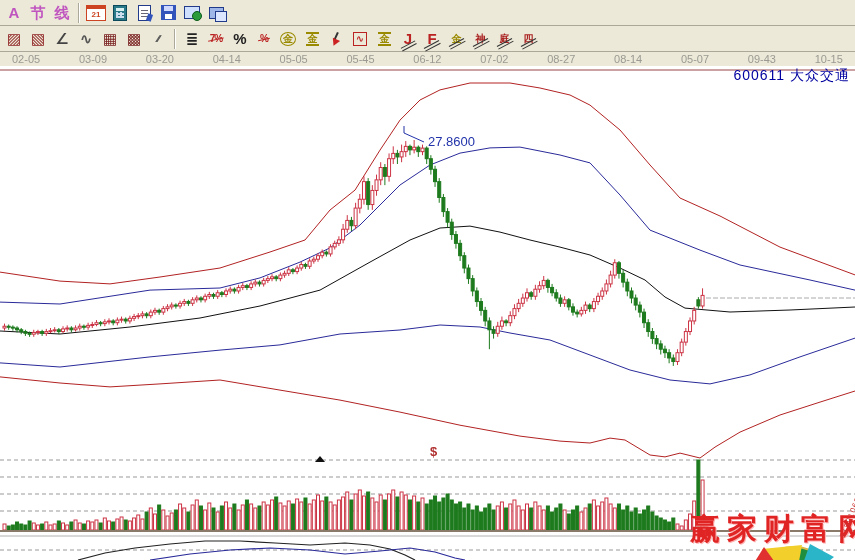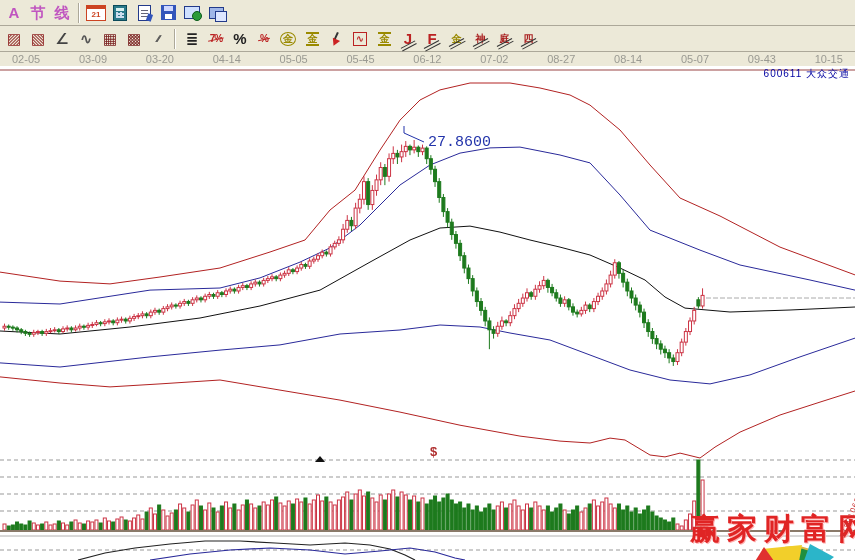--- a/index.html
+++ b/index.html
@@ -52,22 +52,22 @@
   .icon-brush::before{content:"";position:absolute;left:6px;top:0;width:2px;height:9px;background:#333;transform:rotate(25deg);}
   .icon-brush::after{content:"";position:absolute;left:2px;bottom:0;width:0;height:0;
     border-left:4px solid transparent;border-right:4px solid transparent;border-top:7px solid #cc2222;transform:rotate(25deg);}
   
   .datebar{position:absolute;top:52px;left:0;width:855px;height:14px;background:#ece9d8;
     display:flex;justify-content:space-between;align-items:center;padding:0 12px;text-align:right;}
   .date-label{font-size:11px;color:#9a9a92;}
   
   .chartarea{position:absolute;top:66px;left:0;width:855px;height:494px;background:#fff;}
   .chartarea svg{position:absolute;top:0;left:0;}
-  .stock-label{position:absolute;top:1px;right:5px;font-size:10px;color:#0000a0;letter-spacing:1px;}
-  .annotation{position:absolute;left:428px;top:68px;font-size:15px;color:#2233aa;font-family:Liberation Mono, monospace;}
+  .stock-label{position:absolute;top:1px;right:5px;font-size:14px;color:#0000a0;letter-spacing:1px;}
+  .annotation{position:absolute;left:428px;top:68px;font-size:13px;color:#2233aa;}
   .watermark{position:absolute;left:690px;top:443px;font-size:30px;font-weight:bold;color:#e02424;
     letter-spacing:7px;white-space:nowrap;text-shadow:1px 1px 0 #ffb0b0;}
   .logo{position:absolute;left:750px;top:477px;width:100px;height:17px;overflow:hidden;}
   .arc-text{position:absolute;left:838px;top:470px;font-size:8px;color:#cc3333;
     transform:rotate(-68deg);transform-origin:left top;letter-spacing:1px;}
 </style>
 </head>
 <body>
 
 <div class="screen">

